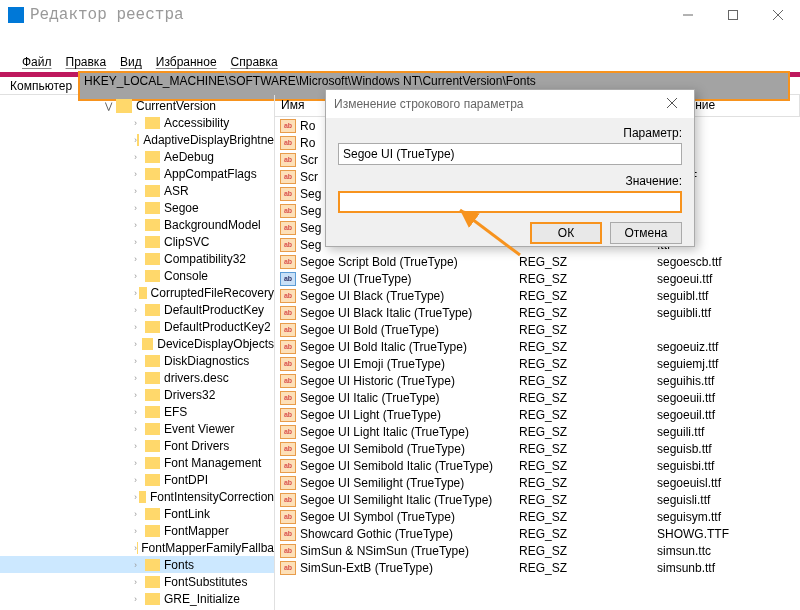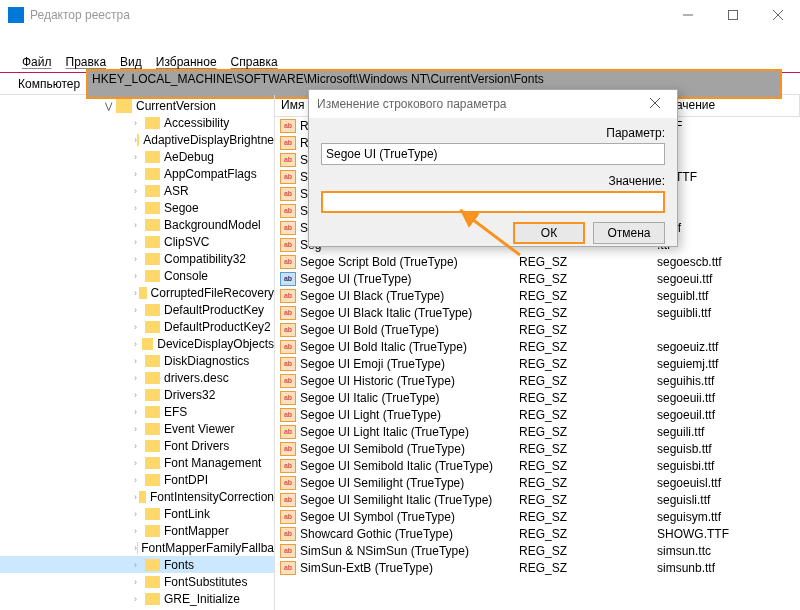--- a/index.html
+++ b/index.html
@@ -1,27 +1,27 @@
 <!DOCTYPE html>
 <html><head>
 <meta charset="utf-8">
 <style>
 * { box-sizing: border-box; margin: 0; padding: 0; font-family: "Segoe UI", Tahoma, sans-serif; font-size: 12px; }
 body { width: 800px; height: 610px; background: #fff; overflow: hidden; position: relative; }
 
 .titlebar { height: 30px; display: flex; align-items: center; padding-left: 8px; color: #999; }
 .titlebar .icon { width: 16px; height: 16px; background: #0078d7; margin-right: 6px; display: inline-block; }
-.titlebar .title { flex: 1; font-size: 12px; }
+.titlebar .title { flex: 1; font-size: 16px; font-family: Liberation Mono, monospace; }
 .win-controls { display: flex; height: 30px; }
 .win-btn { width: 45px; height: 30px; display: flex; align-items: center; justify-content: center; color: #666; cursor: pointer; }
 
 .menubar { height: 20px; display: flex; gap: 2px; padding-left: 16px; align-items: center; margin-top: 22px; }
 .menubar span { padding: 1px 6px; text-decoration: underline; text-decoration-color: #888; text-underline-offset: 2px; cursor: pointer; }
 
-.addressbar { height: 22px; display: flex; align-items: center; padding: 2px 18px; border-top: 1px solid #be185d; }
+.addressbar { height: 22px; display: flex; align-items: center; padding: 2px 10px; border-top: 5px solid #be185d; }
 .addressbar .label { margin-right: 6px; }
 .addressbar .path { flex: 1; border: 2px solid #f7931e; background: #a3a3a3; height: 30px; padding: 0 4px; line-height: 16px; }
 
 .main { display: flex; height: 532px; border-top: 1px solid #e0e0e0; }
 
 .tree { width: 275px; border-right: 1px solid #e0e0e0; overflow: hidden; padding-top: 2px; }
 .tree-parent { display: flex; align-items: center; height: 17px; padding-left: 105px; }
 .tree-parent .chev { width: 11px; font-size: 9px; color: #555; }
 .tree-parent .fold { width: 16px; height: 14px; background: #ffd86b; margin-right: 4px; }
 .tree-item { display: flex; align-items: center; height: 17px; padding-left: 134px; }
@@ -37,21 +37,21 @@
 .col-type { width: 138px; }
 .col-val { flex: 1; }
 .list-body { overflow: hidden; }
 .row { display: flex; height: 17px; align-items: center; }
 .row .ic { width: 16px; height: 14px; background: #fde0b8; border: 1px solid #e89c4a; margin: 0 4px 0 5px; display: flex; align-items: center; justify-content: center; font-size: 7px; color: #d9534f; font-weight: bold; }
 .row.sel .ic { background: #c9e0f7; border-color:#5b9bd5; color:#336; }
 .row-name { width: 219px; white-space: nowrap; overflow: hidden; }
 .row-type { width: 138px; }
 .row-val { flex: 1; white-space: nowrap; overflow: hidden; }
 
-.dialog { position: absolute; left: 308px; top: 89px; width: 370px; height: 158px; background: #f0f0f0; border: 1px solid #aaa; box-shadow: 3px 3px 10px rgba(0,0,0,0.25); }
+.dialog { position: absolute; left: 325px; top: 89px; width: 370px; height: 158px; background: #f0f0f0; border: 1px solid #aaa; box-shadow: 3px 3px 10px rgba(0,0,0,0.25); }
 .dlg-title { height: 28px; display: flex; align-items: center; padding: 0 8px; color: #666; background:#fff; }
 .dlg-title .t { flex: 1; }
 .dlg-close { width: 28px; text-align: center; color: #555; cursor: pointer; }
 .dlg-body { padding: 8px 12px 10px 12px; }
 .dlg-label { margin-bottom: 3px; text-align: right; }
 .dlg-input { width: 100%; height: 22px; border: 1px solid #aaa; padding: 0 4px; background: #fff; margin-bottom: 9px; }
 .dlg-input.hl { border: 2px solid #f7931e; }
 .dlg-buttons { display: flex; justify-content: flex-end; gap: 8px; }
 .dlg-btn { width: 72px; height: 22px; border: 1px solid #aaa; background: #e8e8e8; cursor: pointer; }
 .dlg-btn.hl { border: 2px solid #f7931e; }

